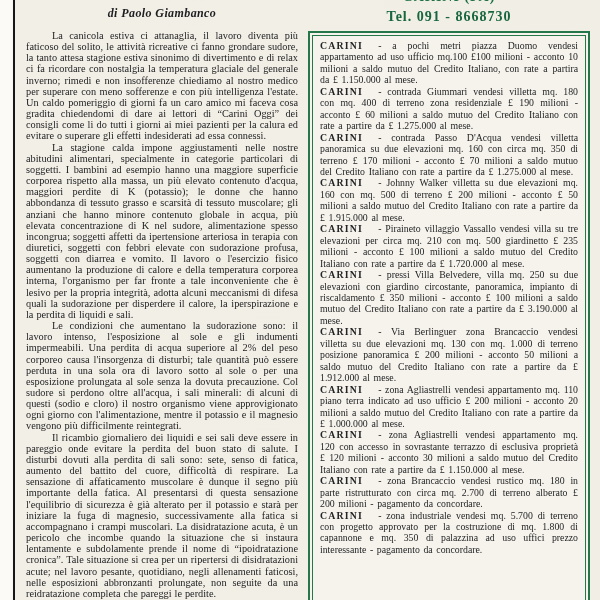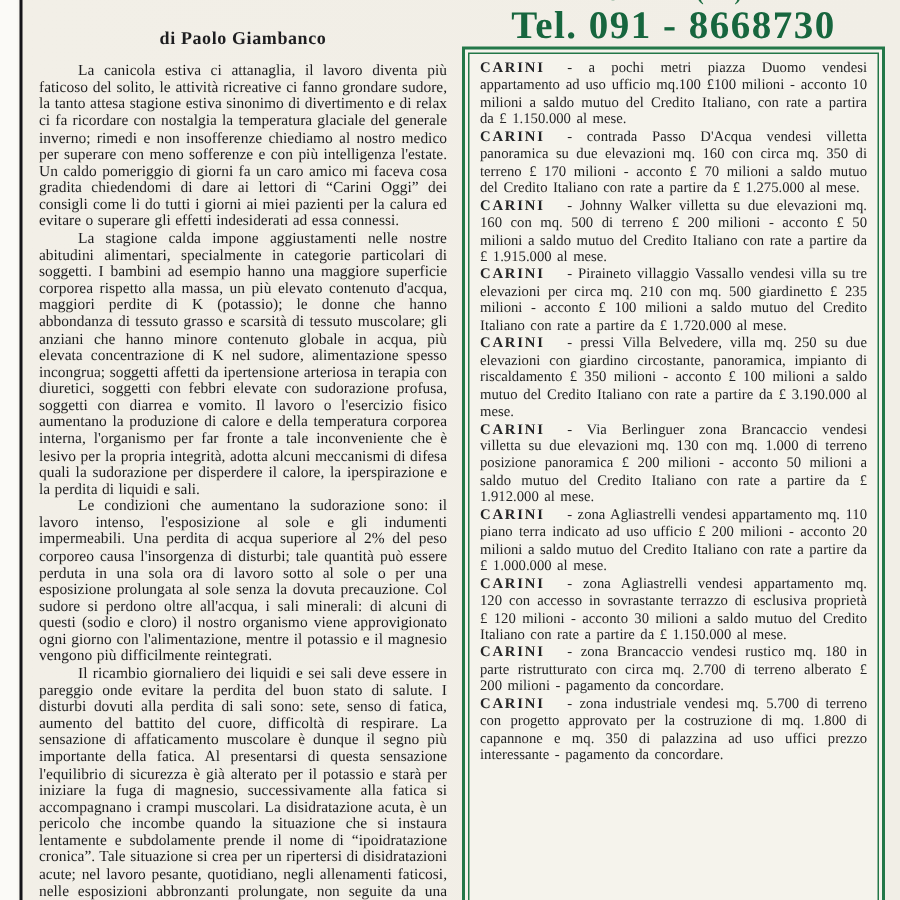--- a/index.html
+++ b/index.html
@@ -10,42 +10,42 @@
     color:#1e1e20;
   }
   .left-rule{
     position:absolute;left:13px;top:0;bottom:0;width:2px;background:#15151a;
   }
   
   .article{
     position:absolute;left:26px;top:0;width:272px;
   }
   .byline{
-    text-align:center;font-weight:bold;
-    font-size:12px;margin:18px 0 9px 0;letter-spacing:.4px;
+    text-align:center;font-weight:bold;font-style:italic;
+    font-size:12px;margin:6px 0 9px 0;letter-spacing:.4px;
   }
   .para{
     margin:0;font-size:10.3px;line-height:11.15px;
     text-align:justify;text-indent:26px;
     word-spacing:.4px;
   }
   
   .ads-col{
     position:absolute;left:308px;top:0;width:282px;
   }
   .clipped-header{
     height:6px;overflow:hidden;text-align:center;
   }
   .clipped-header span{
     display:block;margin-top:-11px;
     font-weight:bold;font-size:14px;color:#1e7044;letter-spacing:1px;
   }
   .phone-line{
     text-align:center;font-weight:bold;color:#17663e;
-    font-size:26px;line-height:22px;margin:0 0 3px 0;letter-spacing:1px;
+    font-size:14px;line-height:22px;margin:0 0 3px 0;letter-spacing:1px;
   }
   .ad-box{
     border:2.5px solid #237748;padding:2px;background:#f5f3ec;
     height:600px;box-sizing:border-box;
   }
   .ad-box-inner{
     border:1.5px solid #237748;padding:4px 7px 0 7px;height:100%;
     box-sizing:border-box;overflow:hidden;
   }
   .ad{
@@ -72,20 +72,21 @@
 </div>
 
 <div class="ads-col">
   <div class="clipped-header">
     <span>CARINI (PA)</span>
   </div>
   <div class="phone-line">Tel.  091 - 8668730</div>
   <div class="ad-box">
     <div class="ad-box-inner">
       <p class="ad"><span class="lead">CARINI</span><span>- a pochi metri piazza Duomo vendesi appartamento ad uso ufficio mq.100 £100 milioni - acconto 10 milioni a saldo mutuo del Credito Italiano, con rate a partira da £ 1.150.000 al mese.</span></p>
+      <p class="ad"><span class="lead">CARINI</span><span>- contrada Giummari vendesi villetta mq. 180 con mq. 400 di terreno zona residenziale £ 190 milioni - acconto £ 60 milioni a saldo mutuo del Credito Italiano con rate a partire da £ 1.275.000 al mese.</span></p>
       <p class="ad"><span class="lead">CARINI</span><span>- contrada Passo D'Acqua vendesi villetta panoramica su due elevazioni mq. 160 con circa mq. 350 di terreno £ 170 milioni - acconto £ 70 milioni a saldo mutuo del Credito Italiano con rate a partire da £ 1.275.000 al mese.</span></p>
       <p class="ad"><span class="lead">CARINI</span><span>- Johnny Walker villetta su due elevazioni mq. 160 con mq. 500 di terreno £ 200 milioni - acconto £ 50 milioni a saldo mutuo del Credito Italiano con rate a partire da £ 1.915.000 al mese.</span></p>
       <p class="ad"><span class="lead">CARINI</span><span>- Piraineto villaggio Vassallo vendesi villa su tre elevazioni per circa mq. 210 con mq. 500 giardinetto £ 235 milioni - acconto £ 100 milioni a saldo mutuo del Credito Italiano con rate a partire da £ 1.720.000 al mese.</span></p>
       <p class="ad"><span class="lead">CARINI</span><span>- pressi Villa Belvedere, villa mq. 250 su due elevazioni con giardino circostante, panoramica, impianto di riscaldamento £ 350 milioni - acconto £ 100 milioni a saldo mutuo del Credito Italiano con rate a partire da £ 3.190.000 al mese.</span></p>
       <p class="ad"><span class="lead">CARINI</span><span>- Via Berlinguer zona Brancaccio vendesi villetta su due elevazioni mq. 130 con mq. 1.000 di terreno posizione panoramica £ 200 milioni - acconto 50 milioni a saldo mutuo del Credito Italiano con rate a partire  da £ 1.912.000 al mese.</span></p>
       <p class="ad"><span class="lead">CARINI</span><span>- zona Agliastrelli vendesi appartamento mq. 110 piano terra indicato ad uso ufficio £ 200 milioni - acconto 20 milioni a saldo mutuo del Credito Italiano con rate a partire da £ 1.000.000 al mese.</span></p>
       <p class="ad"><span class="lead">CARINI</span><span>- zona Agliastrelli vendesi appartamento mq. 120 con accesso in sovrastante terrazzo di esclusiva proprietà £ 120 milioni - acconto 30 milioni a saldo mutuo del Credito Italiano con rate a partire da £ 1.150.000 al mese.</span></p>
       <p class="ad"><span class="lead">CARINI</span><span>- zona Brancaccio vendesi rustico mq. 180 in parte ristrutturato con circa mq. 2.700 di terreno alberato £ 200 milioni - pagamento da concordare.</span></p>
       <p class="ad"><span class="lead">CARINI</span><span>- zona industriale vendesi mq. 5.700 di terreno con progetto approvato per la costruzione di mq. 1.800 di capannone e mq. 350 di palazzina ad uso uffici prezzo interessante - pagamento da concordare.</span></p>
 

